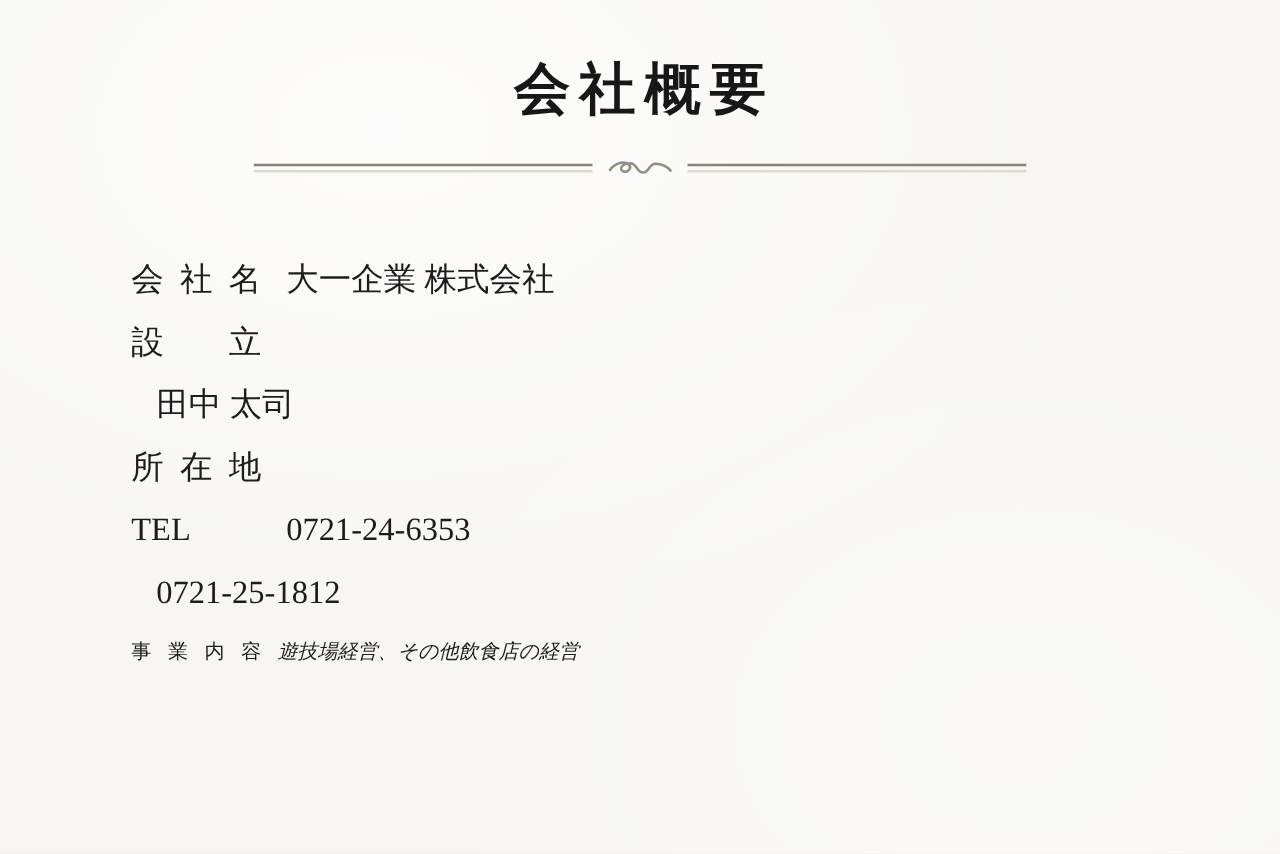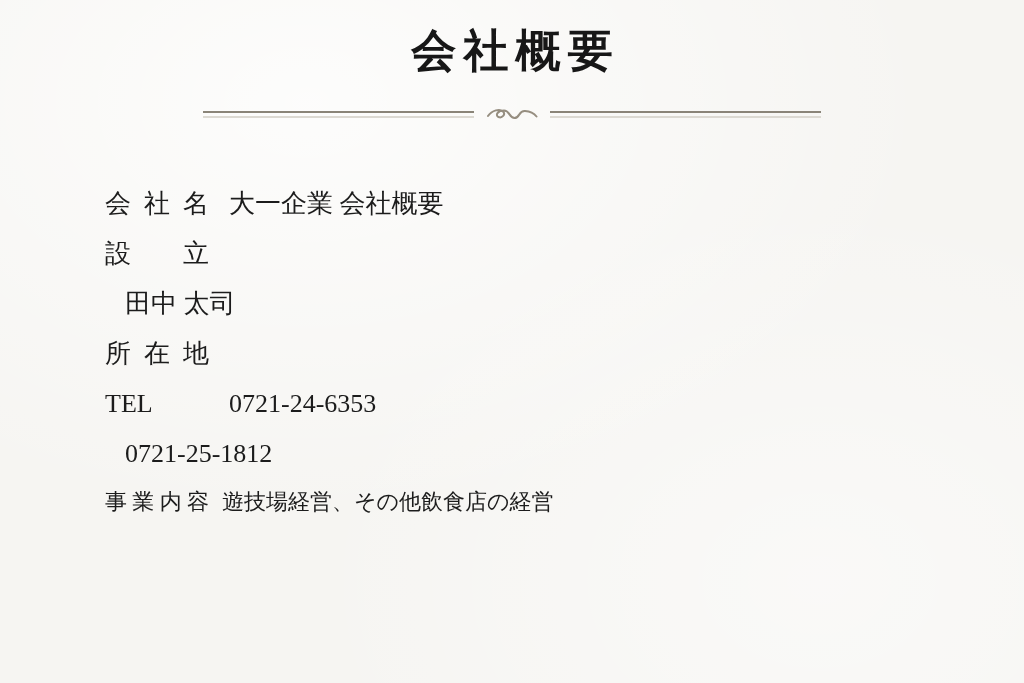--- a/index.html
+++ b/index.html
@@ -17,21 +17,21 @@
     margin: 0 auto;
     overflow: hidden;
     color: #1e1e1e;
     background:
       radial-gradient(900px 600px at 30% 15%, rgba(255,255,255,0.75), rgba(255,255,255,0) 70%),
       radial-gradient(800px 600px at 80% 85%, rgba(255,255,255,0.45), rgba(255,255,255,0) 65%),
       #f6f5f2;
   }
   .page-title {
     margin: 0;
-    padding-top: 26px;
+    padding-top: 46px;
     text-align: center;
     font-size: 45px;
     font-weight: 600;
     letter-spacing: 0.16em;
     text-indent: 0.16em;
     color: #171717;
     line-height: 1.15;
   }
   .divider {
     width: 618px;
@@ -74,26 +74,27 @@
     text-align: justify;
     text-align-last: justify;
     -moz-text-align-last: justify;
     flex: 0 0 104px;
   }
   .row-value {
     margin-left: 20px;
     white-space: nowrap;
   }
   .row.small {
-    font-size: 22px;
+    font-size: 16px;
     line-height: 26px;
     margin-top: 3px;
   }
   .row.small .row-value {
     margin-left: 13px;
+    font-style: italic;
   }
 </style>
 </head>
 <body>
 
 <div class="page">
 
   <h1 class="page-title">会社概要</h1>
 
   <div class="divider">
@@ -113,21 +114,21 @@
     <div class="line-group">
       <div class="line-dark"></div>
       <div class="line-light"></div>
     </div>
   </div>
 
   <div class="info-list">
 
     <div class="row">
       <span class="row-label">会社名</span>
-      <span class="row-value">大一企業 会社概要</span>
+      <span class="row-value">大一企業 株式会社</span>
     </div>
 
     <div class="row">
       <span class="row-label">設立</span>
     </div>
 
     <div class="row">
       <span class="row-value">田中 太司</span>
     </div>
 

